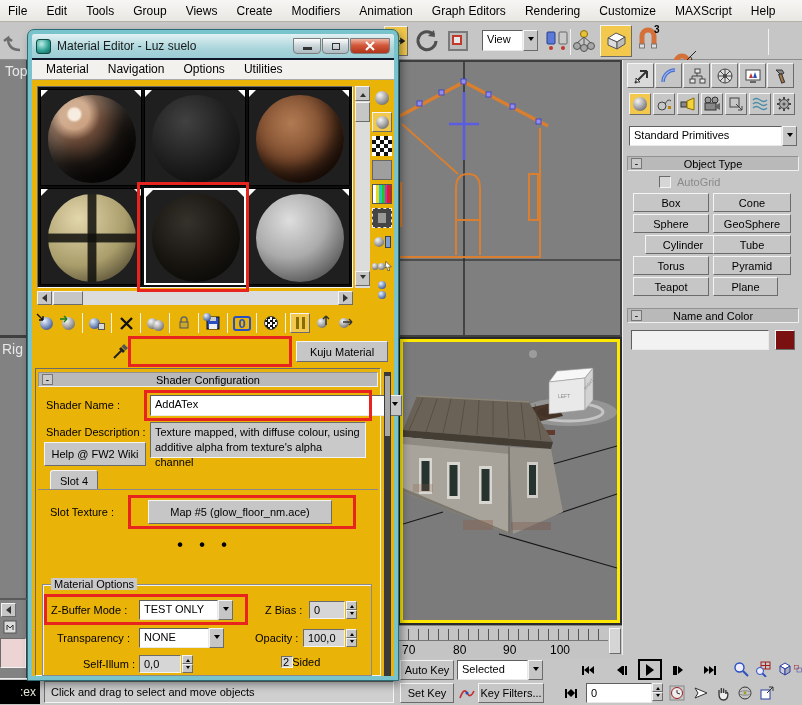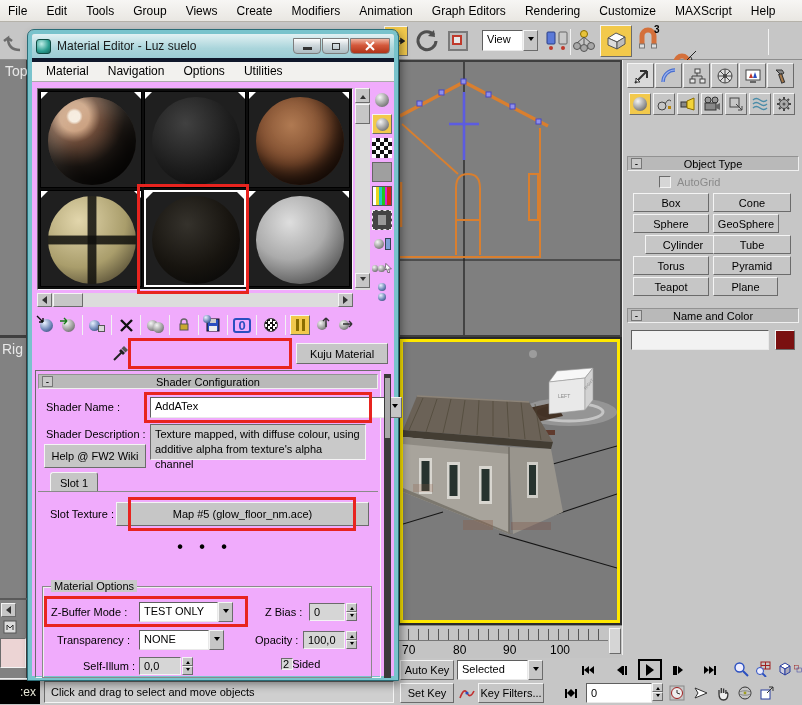--- a/index.html
+++ b/index.html
@@ -344,38 +344,44 @@
           <line x1="8" y1="13" x2="8" y2="15"></line>
           <line x1="1" y1="8" x2="3" y2="8"></line>
           <line x1="13" y1="8" x2="15" y2="8"></line>
           <line x1="3" y1="3" x2="4.5" y2="4.5"></line>
           <line x1="11.5" y1="11.5" x2="13" y2="13"></line>
           <line x1="13" y1="3" x2="11.5" y2="4.5"></line>
           <line x1="4.5" y1="11.5" x2="3" y2="13"></line>
         </g>
       </svg>
   </div>
+  <div class="combo" style="left:6px;top:66px;width:168px;height:20px">
+    <div class="cv">Standard Primitives</div>
+    <div class="cb">
+        <span class="tri td" style="margin:0"></span>
+      </div>
+  </div>
   <div class="rollbar" style="left:4px;top:96px;width:172px">
     <span class="minus">-</span>
     <span>Object Type</span>
   </div>
   <div class="abs" style="left:36px;top:116px;display:flex;align-items:center;gap:6px">
     <span class="sunken" style="width:12px;height:12px;background:#d6d6d6;display:inline-block"></span>
     <span class="lbl" style="color:#8a8a8a">AutoGrid</span>
   </div>
   <div class="abs raised cell" style="left:10px;top:133px;width:76px;height:19px">
       <span>Box</span>
     </div>
   <div class="abs raised cell" style="left:90px;top:133px;width:78px;height:19px">
       <span>Cone</span>
     </div>
   <div class="abs raised cell" style="left:10px;top:154px;width:76px;height:19px">
       <span>Sphere</span>
     </div>
-  <div class="abs raised cell" style="left:90px;top:154px;width:66px;height:19px">
+  <div class="abs raised cell" style="left:90px;top:154px;width:78px;height:19px">
       <span>GeoSphere</span>
     </div>
   <div class="abs raised cell" style="left:22px;top:175px;width:76px;height:19px">
       <span>Cylinder</span>
     </div>
   <div class="abs raised cell" style="left:90px;top:175px;width:78px;height:19px">
       <span>Tube</span>
     </div>
   <div class="abs raised cell" style="left:10px;top:196px;width:76px;height:19px">
       <span>Torus</span>
@@ -546,21 +552,21 @@
     <div class="winbtn" style="width:27px;margin-right:1px">
         <span style="width:8px;height:7px;border:1.5px solid #333"></span>
       </div>
     <div class="winbtn" style="width:40px;background:linear-gradient(#f0b4a0,#d4593c 45%,#b03418)">
       <svg width="10" height="10" viewBox="0 0 10 10">
           <path d="M1 1 L9 9 M9 1 L1 9" stroke="#fff" stroke-width="2"></path>
         </svg>
     </div>
   </div>
 
-  <div style="position:relative;width:362px;height:618px;background:#f0abfc;border-top:4px solid #0f172a">
+  <div style="position:relative;width:362px;height:618px;background:#eab308;border-top:2px solid #0f172a">
 
     <div style="height:20px;background:#f2f1ee;border-bottom:1px solid #aaa;white-space:nowrap;padding-left:6px">
       <span class="menu-item" style="padding:2px 8px">Material</span>
       <span class="menu-item" style="padding:2px 8px">Navigation</span>
       <span class="menu-item" style="padding:2px 8px">Options</span>
       <span class="menu-item" style="padding:2px 8px">Utilities</span>
     </div>
 
     <div class="abs sunken" style="left:5px;top:26px;width:316px;height:202px;background:#0d0d0d">
       <div class="slot" style="left:2px;top:2px;width:102px;height:97px">
@@ -726,25 +732,25 @@
       <div class="cb">
           <span class="tri td" style="margin:0"></span>
         </div>
     </div>
     <span class="abs lbl" style="left:14px;top:366px">Shader Description :</span>
     <div class="abs sunken" style="left:118px;top:362px;width:216px;height:36px;padding:2px 4px;background:#c9c9c9;line-height:15px"><span>Texture mapped, with diffuse colour, using additive alpha from texture's alpha channel</span></div>
     <div class="abs raised cell" style="left:12px;top:382px;width:102px;height:24px">
         <span>Help @ FW2 Wiki</span>
       </div>
     <div class="abs raised cell" style="left:18px;top:410px;width:48px;height:20px;border-bottom:none;border-radius:3px 3px 0 0">
-        <span>Slot 1</span>
+        <span>Slot 4</span>
       </div>
     <div class="abs" style="left:6px;top:429px;width:340px;height:1px;background:#f0f0f0;border-top:1px solid #8a8a8a"></div>
     <span class="abs lbl" style="left:18px;top:446px">Slot Texture :</span>
-    <div class="abs raised cell" style="left:84px;top:440px;width:253px;height:24px">
+    <div class="abs raised cell" style="left:116px;top:440px;width:184px;height:24px">
         <span>Map #5 (glow_floor_nm.ace)</span>
       </div>
     <div class="abs cell" style="left:0;top:475px;width:346px;height:20px;font-size:16px;font-weight:bold;letter-spacing:6px">
         <span>•  •  •</span>
       </div>
 
     <div class="abs" style="left:10px;top:524px;width:330px;height:92px;border:1px solid #8a8a8a;box-shadow:inset 1px 1px 0 #f0f0f0">
       <span class="abs lbl" style="left:8px;top:-7px;background:#c9c9c9;padding:0 3px">Material Options</span>
       <span class="abs lbl" style="left:8px;top:19px">Z-Buffer Mode :</span>
       <div class="combo" style="left:96px;top:15px;width:94px;height:20px">

